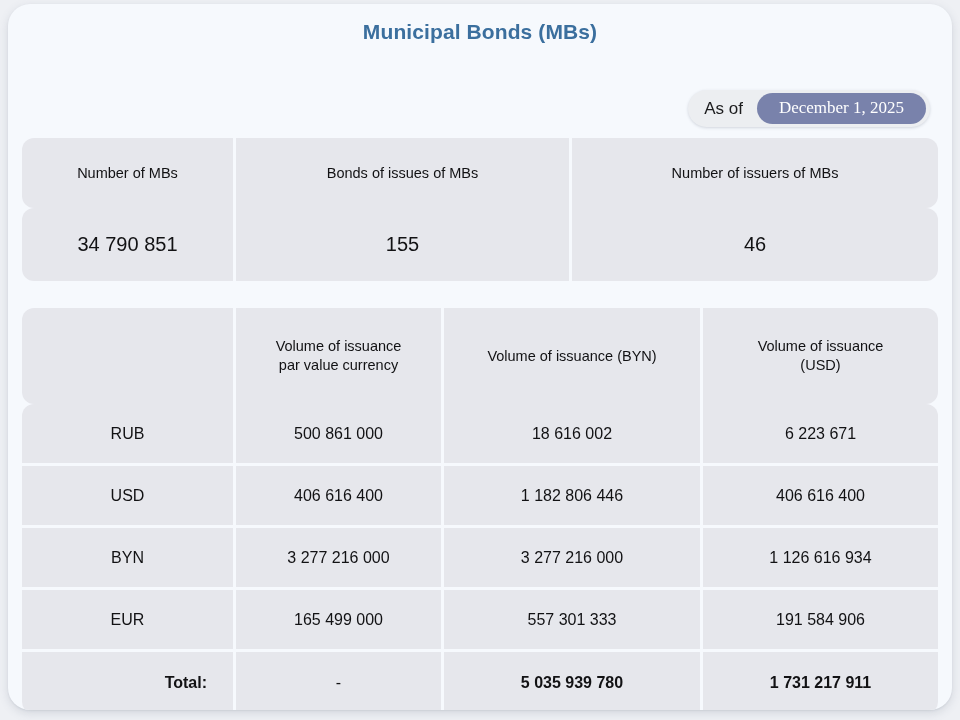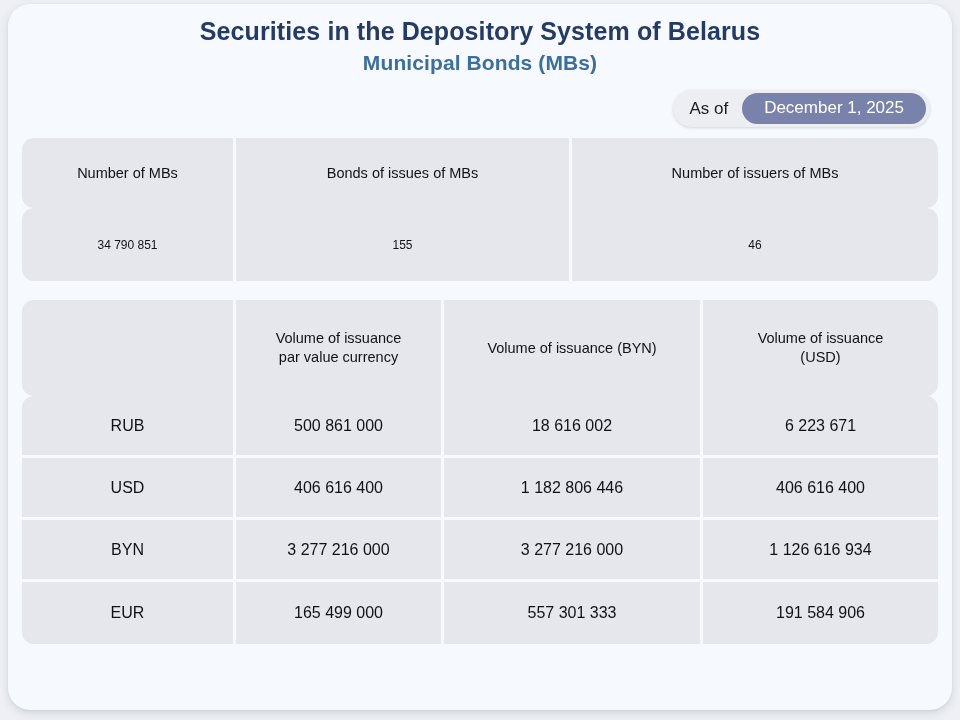--- a/index.html
+++ b/index.html
@@ -70,20 +70,21 @@
     padding-right: 14px;
     white-space: nowrap;
   }
   #asof-date {
     background: #7982ab;
     color: #ffffff;
     font-size: 17px;
     border-radius: 16px;
     padding: 5px 22px 6px 22px;
     white-space: nowrap;
+    font-family: Liberation Serif, serif;
   }
 
   
   .tbl {
     position: absolute;
     left: 14px;
     width: 916px;
     border-collapse: separate;
     border-spacing: 0;
     table-layout: fixed;
@@ -114,27 +115,27 @@
   .tbl tr:first-child th:last-child,
   .tbl tr:first-child td:last-child { border-top-right-radius: 12px; }
   .tbl tr:last-child td:first-child,
   .tbl tr:last-child th:first-child { border-bottom-left-radius: 12px; }
   .tbl tr:last-child td:last-child,
   .tbl tr:last-child th:last-child { border-bottom-right-radius: 12px; }
 
   
   #table-summary { top: 134px; }
   #table-summary th { height: 70px; }
-  #table-summary td { height: 73px; font-size: 12px; }
+  #table-summary td { height: 73px; font-size: 20px; }
   #table-summary col.c0 { width: 214px; }
   #table-summary col.c1 { width: 336px; }
   #table-summary col.c2 { width: 366px; }
 
   
-  #table-volumes { top: 296px; }
+  #table-volumes { top: 304px; }
   #table-volumes th { height: 96px; }
   #table-volumes td { height: 62px; font-size: 16px; }
   #table-volumes col.v0 { width: 214px; }
   #table-volumes col.v1 { width: 208px; }
   #table-volumes col.v2 { width: 259px; }
   #table-volumes col.v3 { width: 235px; }
 
   .cur-cell { font-size: 15px; }
   .total-label {
     font-weight: bold;
@@ -148,21 +149,20 @@
   }
   .dash { font-size: 16px; }
   .blank-head { }
 </style>
 </head>
 <body>
 
 <div id="card">
 
   <div id="header">
-    <div class="title-line1">Securities in the Depository System of Belarus</div>
     <div class="title-line2">Municipal Bonds (MBs)</div>
   </div>
 
   <div id="asof-wrap">
     <div id="asof-pill">
       <span id="asof-label">As of</span>
       <span id="asof-date">December 1, 2025</span>
     </div>
   </div>
 
@@ -227,16 +227,22 @@
         <td>3 277 216 000</td>
         <td>3 277 216 000</td>
         <td>1 126 616 934</td>
       </tr>
       <tr>
         <td class="cur-cell">EUR</td>
         <td>165 499 000</td>
         <td>557 301 333</td>
         <td>191 584 906</td>
       </tr>
+      <tr>
+        <td class="total-label">Total:</td>
+        <td class="dash">-</td>
+        <td class="total-val">5 035 939 780</td>
+        <td class="total-val">1 731 217 911</td>
+      </tr>
     </tbody>
   </table>
 
 </div>
 
 </body></html>

